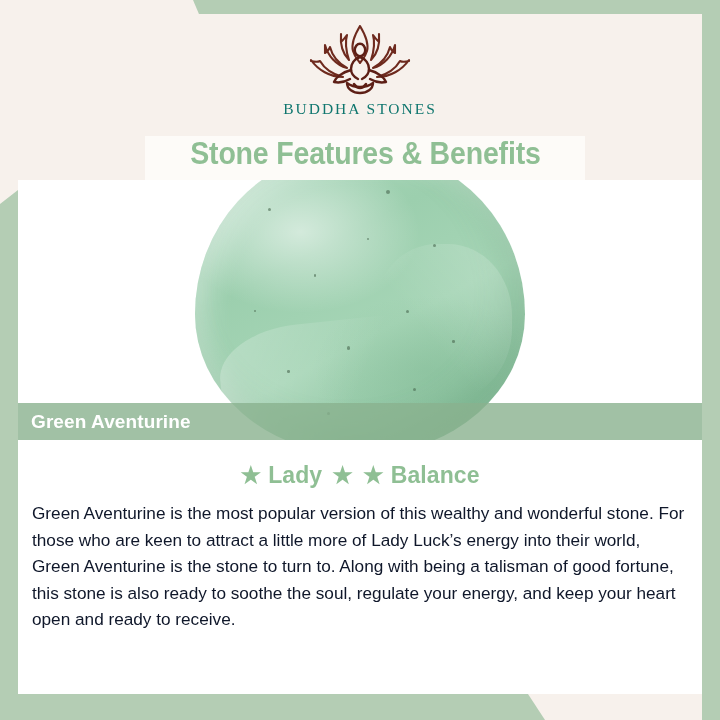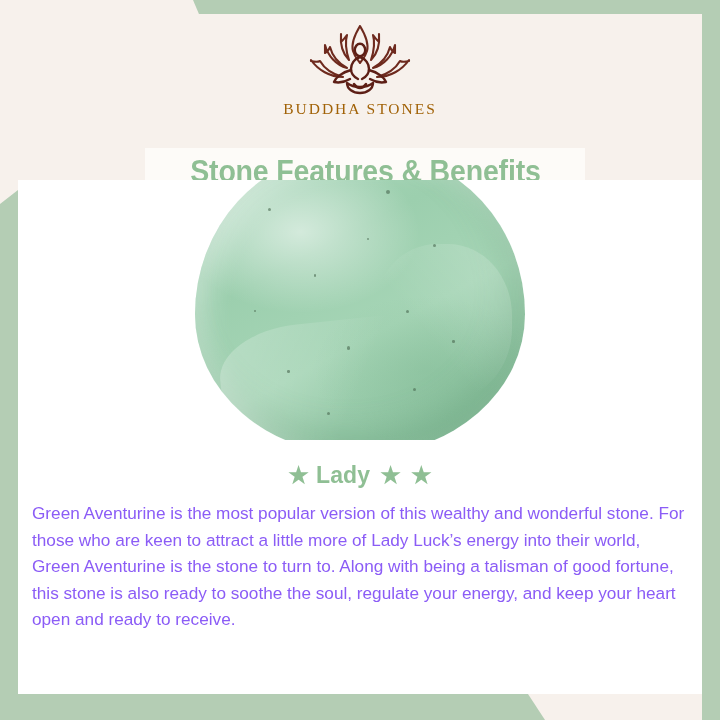--- a/index.html
+++ b/index.html
@@ -39,27 +39,27 @@
   }
   .logo-wrap{
     position:absolute;left:0;right:0;top:6px;
     display:flex;flex-direction:column;align-items:center;
   }
   .logo-mark{width:150px;height:78px;display:block;}
   .logo-word{
     margin-top:2px;
     font-family:"Liberation Serif", serif;
     font-size:15.5px;letter-spacing:2.0px;
-    color:#a16207;font-weight:400;
+    color:#0f766e;font-weight:400;
   }
 
   .title-band{
-    position:absolute;left:127px;top:134px;width:440px;height:48px;
+    position:absolute;left:127px;top:122px;width:440px;height:48px;
     background:#fdfbf8;
-    display:flex;align-items:center;justify-content:center;
+    display:flex;justify-content:center;
   }
   .title-band .title{
     font-family:"Liberation Sans Narrow","Liberation Sans", sans-serif;
     font-weight:700;
     font-size:31px;
     letter-spacing:-0.2px;
     color:#8fbf94;
     transform:scaleX(0.92);
     transform-origin:center;
     white-space:nowrap;
@@ -122,21 +122,21 @@
   .kw{
     display:inline-flex;align-items:center;gap:7px;
     color:#8fbf94;
     font-weight:700;font-size:23px;
     font-family:"Liberation Sans Narrow","Liberation Sans", sans-serif;
     letter-spacing:.1px;
   }
   .kw .star{font-size:23px;line-height:1;color:#8fbf94;}
   .paragraph{
     margin:11px 14px 0 14px;
-    color:#8b5cf6;
+    color:#0f172a;
     font-size:17.2px;
     line-height:26.5px;
     font-family:"Liberation Sans Narrow","Liberation Sans", sans-serif;
     text-align:left;
     font-weight:400;
   }
 </style>
 </head>
 <body>
 
@@ -189,30 +189,34 @@
       <span class="speck" style="left:46%;top:64%;width:3.5px;height:3.5px;"></span>
       <span class="speck" style="left:28%;top:72%;width:2.5px;height:2.5px;"></span>
       <span class="speck" style="left:78%;top:62%;width:2.5px;height:2.5px;"></span>
       <span class="speck" style="left:52%;top:28%;width:2px;height:2px;"></span>
       <span class="speck" style="left:18%;top:52%;width:2px;height:2px;"></span>
       <span class="speck" style="left:66%;top:78%;width:3px;height:3px;"></span>
       <span class="speck" style="left:40%;top:86%;width:3px;height:3px;"></span>
     </div>
   </div>
 
+  <div class="label-bar">
+    <span class="label-text">Green Aventurine</span>
+  </div>
 
   <div class="body-panel">
     <div class="keywords">
       <span class="kw">
         <span class="star">★</span>
         <span>Lady</span>
       </span>
       <span class="kw">
         <span class="star">★</span>
       </span>
       <span class="kw">
         <span class="star">★</span>
+        <span>Balance</span>
       </span>
     </div>
     <p class="paragraph">Green Aventurine is the most popular version of this wealthy and wonderful stone. For those who are keen to attract a little more of Lady Luck’s energy into their world, Green Aventurine is the stone to turn to. Along with being a talisman of good fortune, this stone is also ready to soothe the soul, regulate your energy, and keep your heart open and ready to receive.</p>
   </div>
 
 </div>
 
 </body></html>

